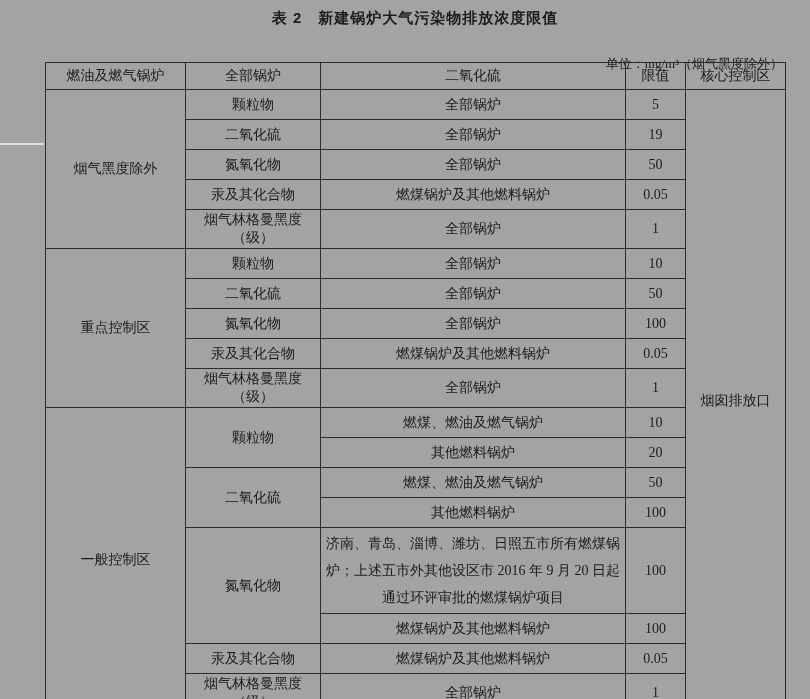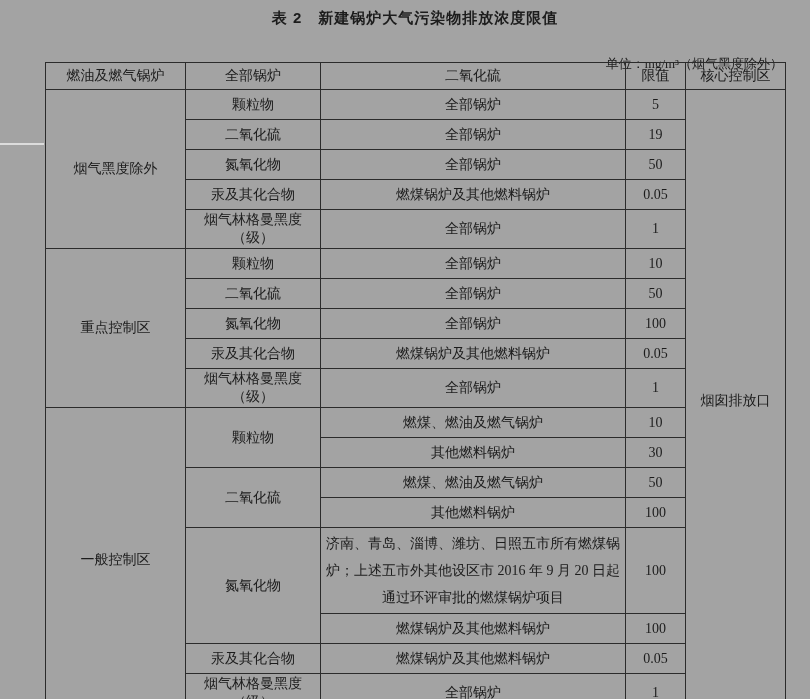--- a/index.html
+++ b/index.html
@@ -122,21 +122,21 @@
       </tr>
 
       <tr class="r">
         <td rowspan="8">一般控制区</td>
         <td rowspan="2">颗粒物</td>
         <td>燃煤、燃油及燃气锅炉</td>
         <td>10</td>
       </tr>
       <tr class="r">
         <td>其他燃料锅炉</td>
-        <td>30</td>
+        <td>20</td>
       </tr>
       <tr class="r">
         <td rowspan="2">二氧化硫</td>
         <td>燃煤、燃油及燃气锅炉</td>
         <td>50</td>
       </tr>
       <tr class="r">
         <td>其他燃料锅炉</td>
         <td>100</td>
       </tr>

